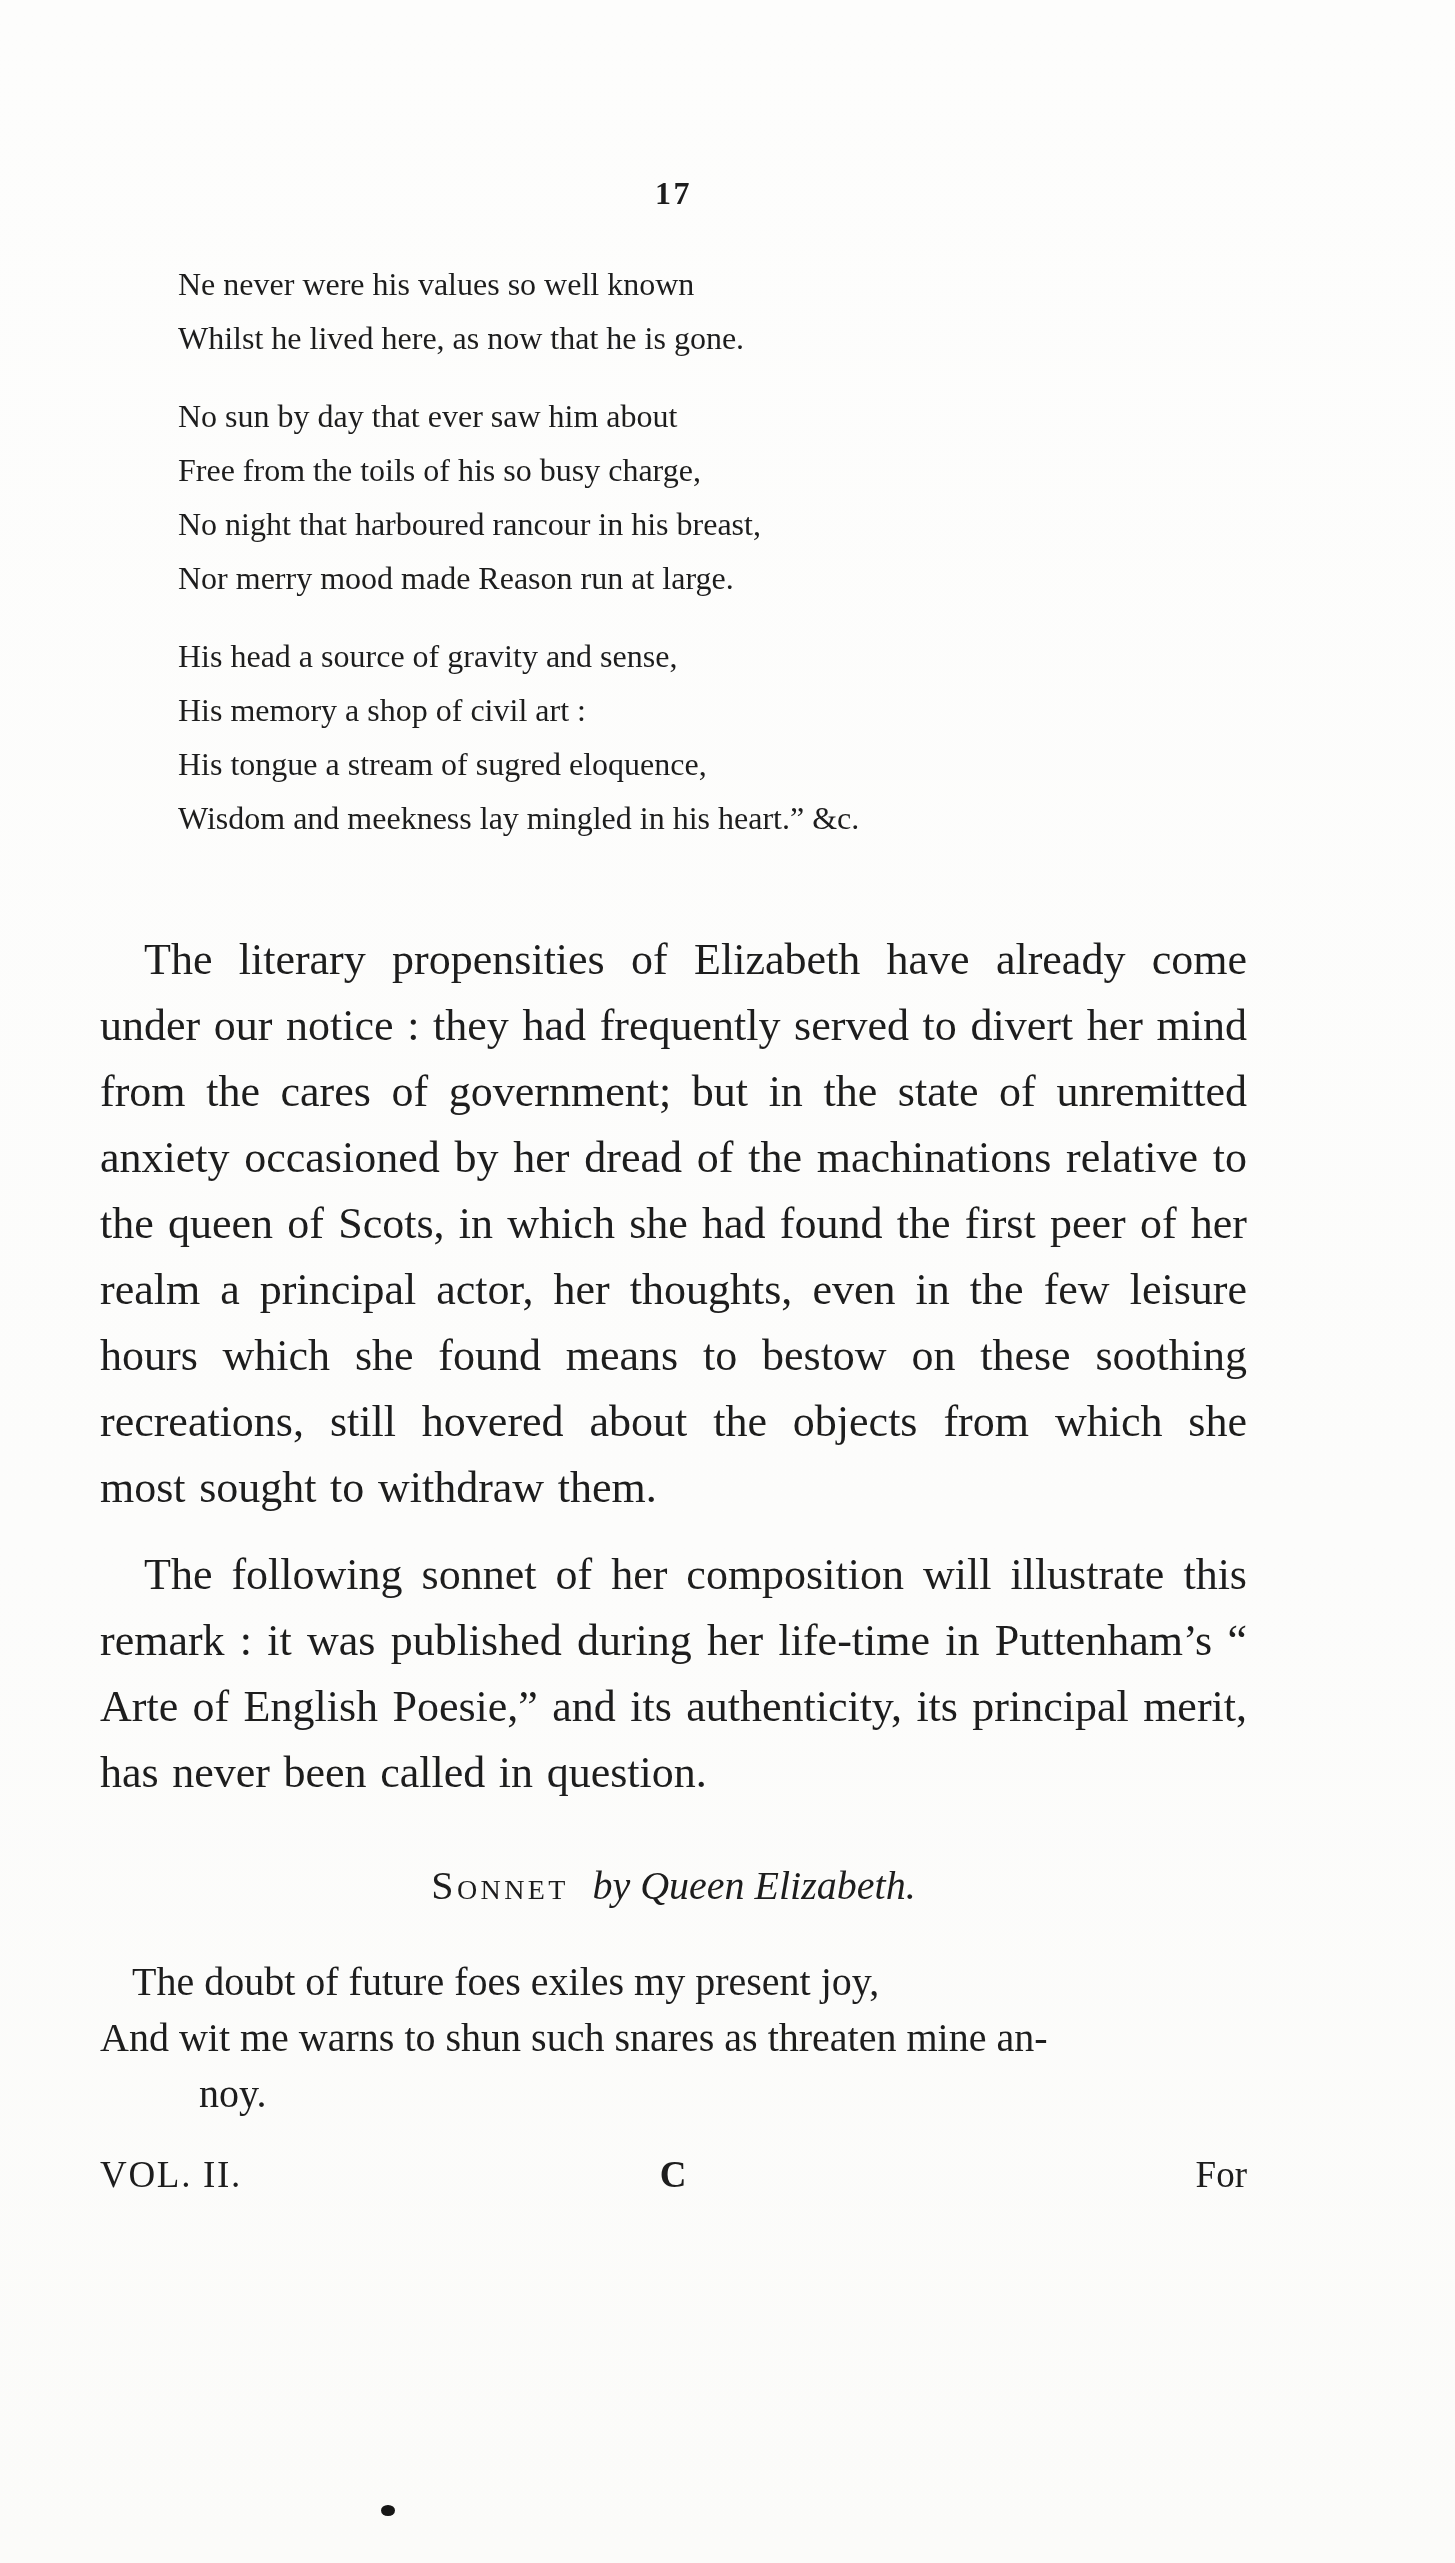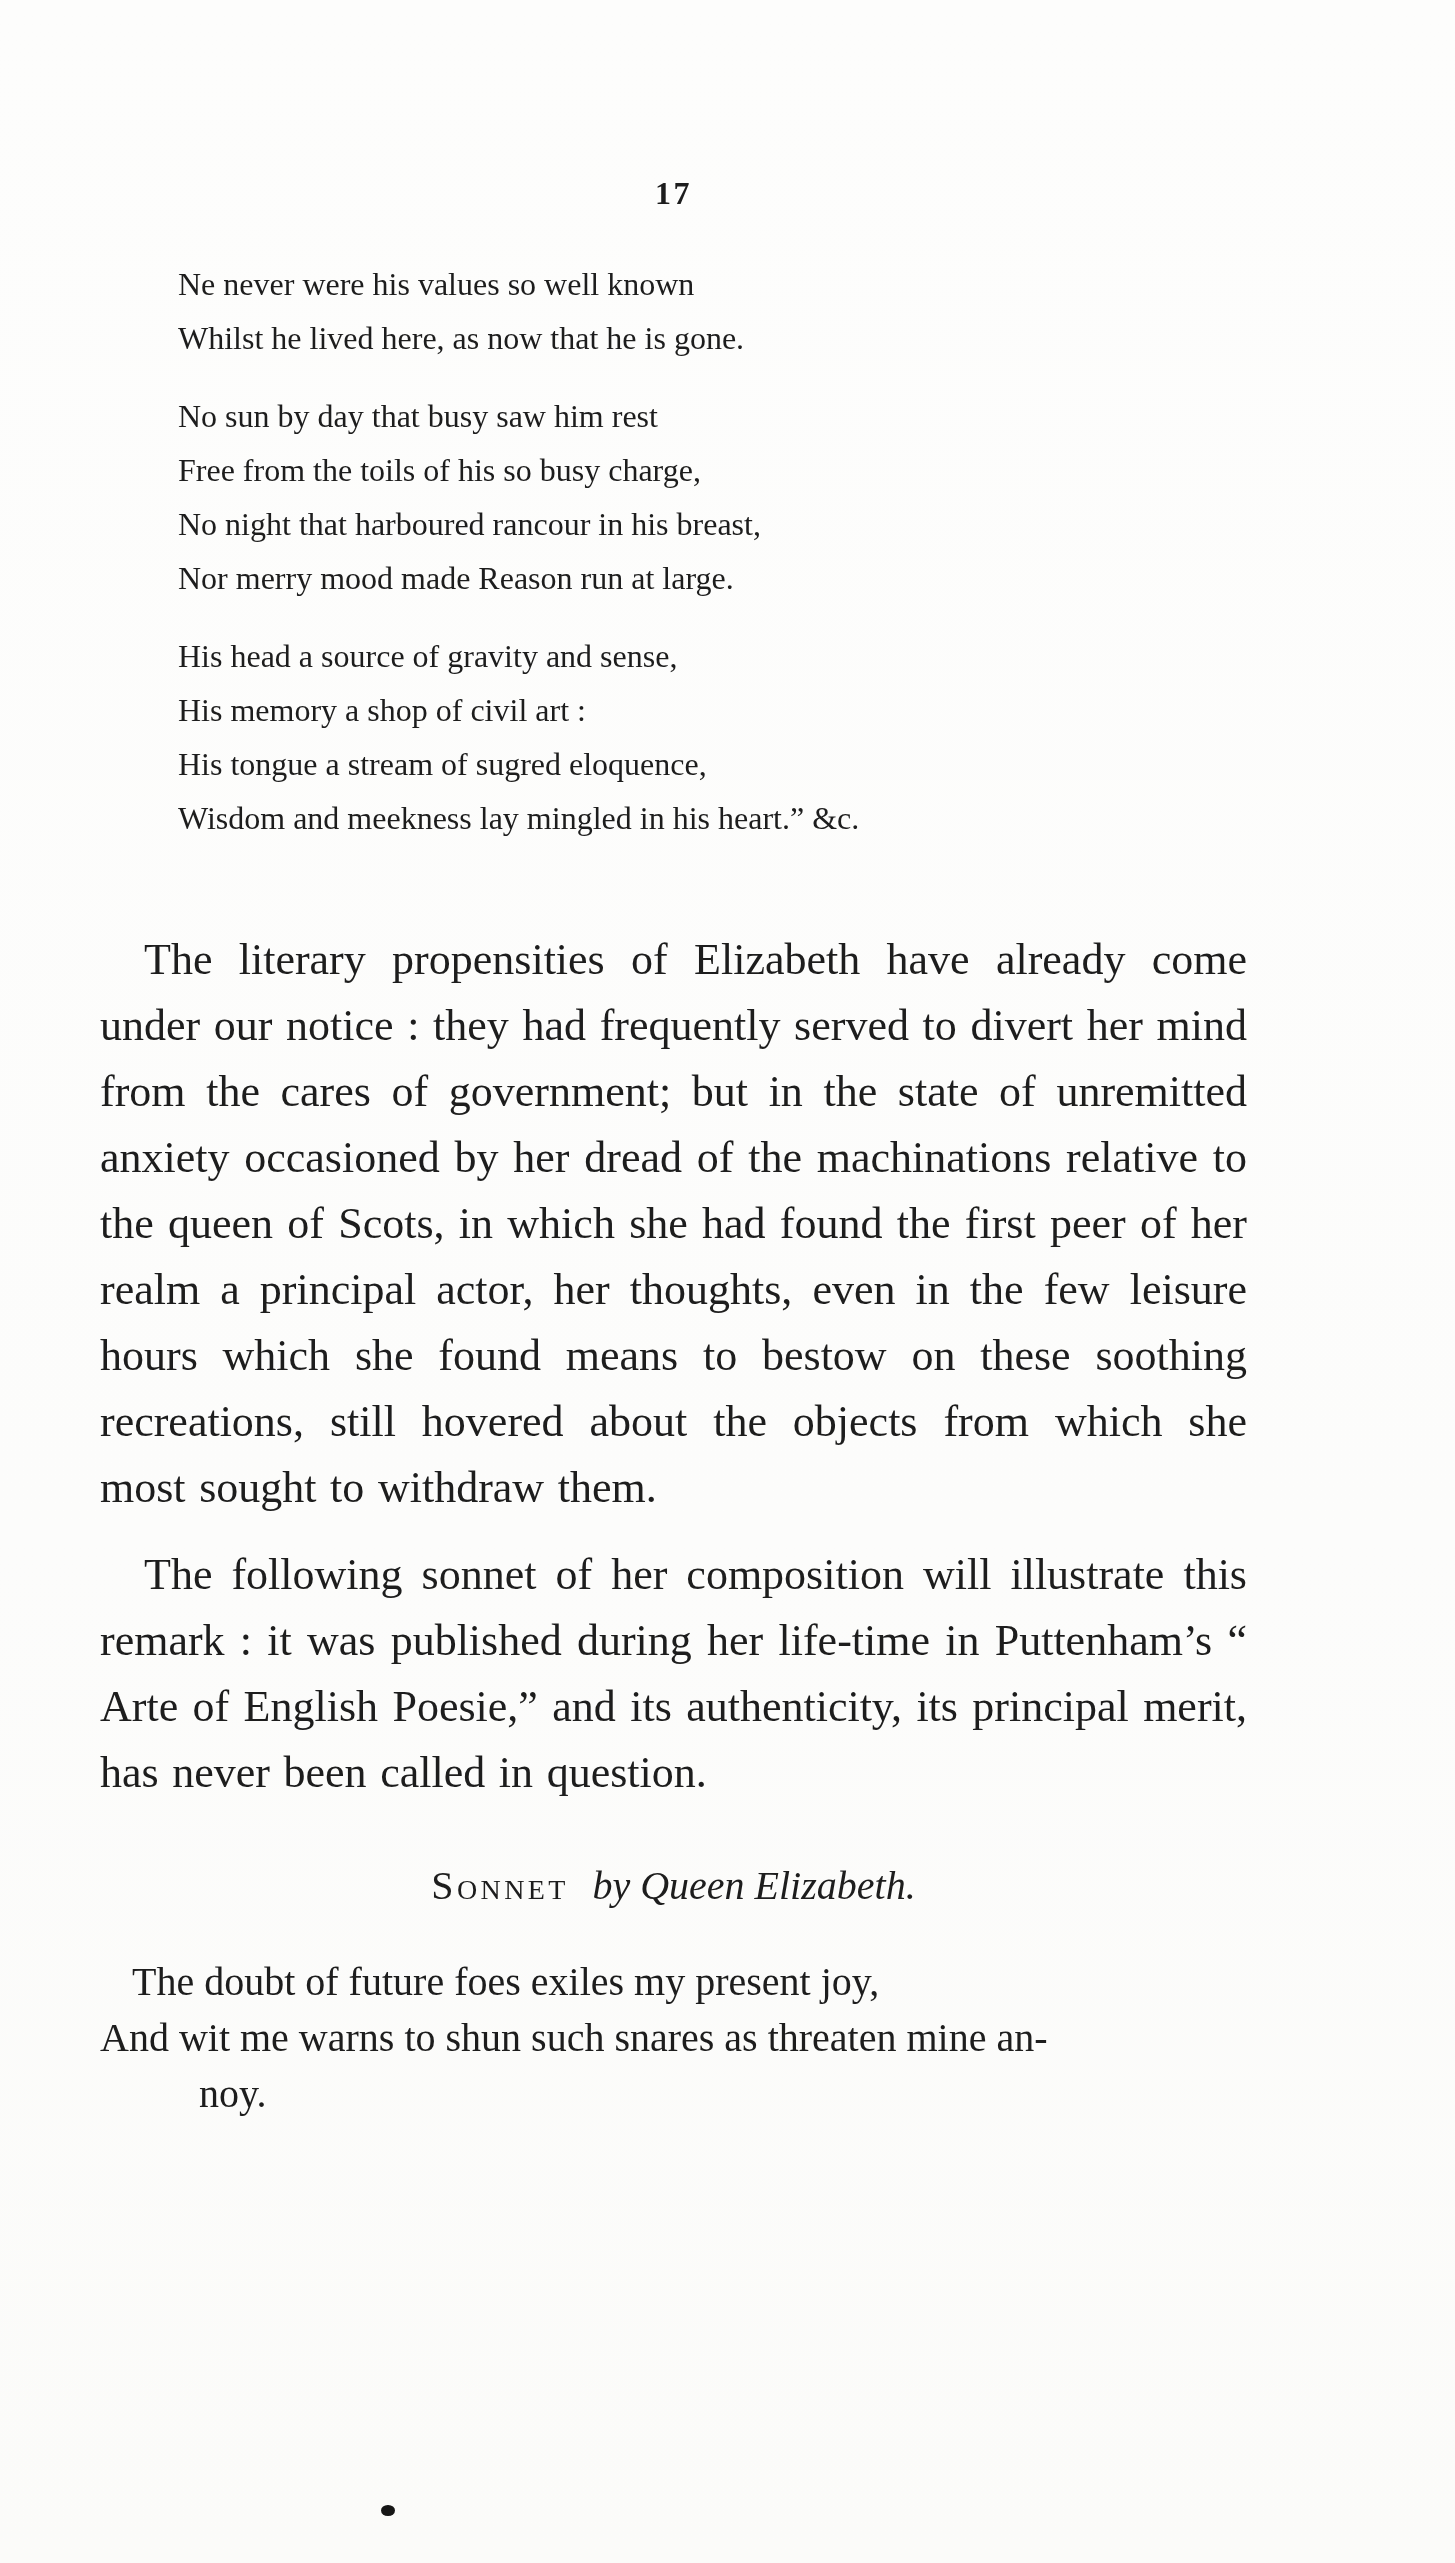--- a/index.html
+++ b/index.html
@@ -95,21 +95,21 @@
   <div class="content">
 
     <div class="page-number">17</div>
 
     <div class="verse-extract">
       <div class="stanza">
         <div class="verse-line">Ne never were his values so well known</div>
         <div class="verse-line">Whilst he lived here, as now that he is gone.</div>
       </div>
       <div class="stanza">
-        <div class="verse-line">No sun by day that busy saw him rest</div>
+        <div class="verse-line">No sun by day that ever saw him about</div>
         <div class="verse-line">Free from the toils of his so busy charge,</div>
         <div class="verse-line">No night that harboured rancour in his breast,</div>
         <div class="verse-line">Nor merry mood made Reason run at large.</div>
       </div>
       <div class="stanza">
         <div class="verse-line">His head a source of gravity and sense,</div>
         <div class="verse-line">His memory a shop of civil art :</div>
         <div class="verse-line">His tongue a stream of sugred eloquence,</div>
         <div class="verse-line">Wisdom and meekness lay mingled in his heart.” &amp;c.</div>
       </div>
@@ -124,18 +124,23 @@
       <span class="sonnet-title">Sonnet</span>
       <span class="sonnet-byline">by Queen Elizabeth.</span>
     </div>
 
     <div class="sonnet-lines">
       <div class="sonnet-line first">The doubt of future foes exiles my present joy,</div>
       <div class="sonnet-line">And wit me warns to shun such snares as threaten mine an-</div>
       <div class="sonnet-line hang">noy.</div>
     </div>
 
+    <div class="page-footer">
+      <span class="footer-volume">VOL. II.</span>
+      <span class="footer-signature">C</span>
+      <span class="footer-catchword">For</span>
+    </div>
 
   </div>
 
   <div class="ink-speck"></div>
 </div>
 
 
 </body></html>

